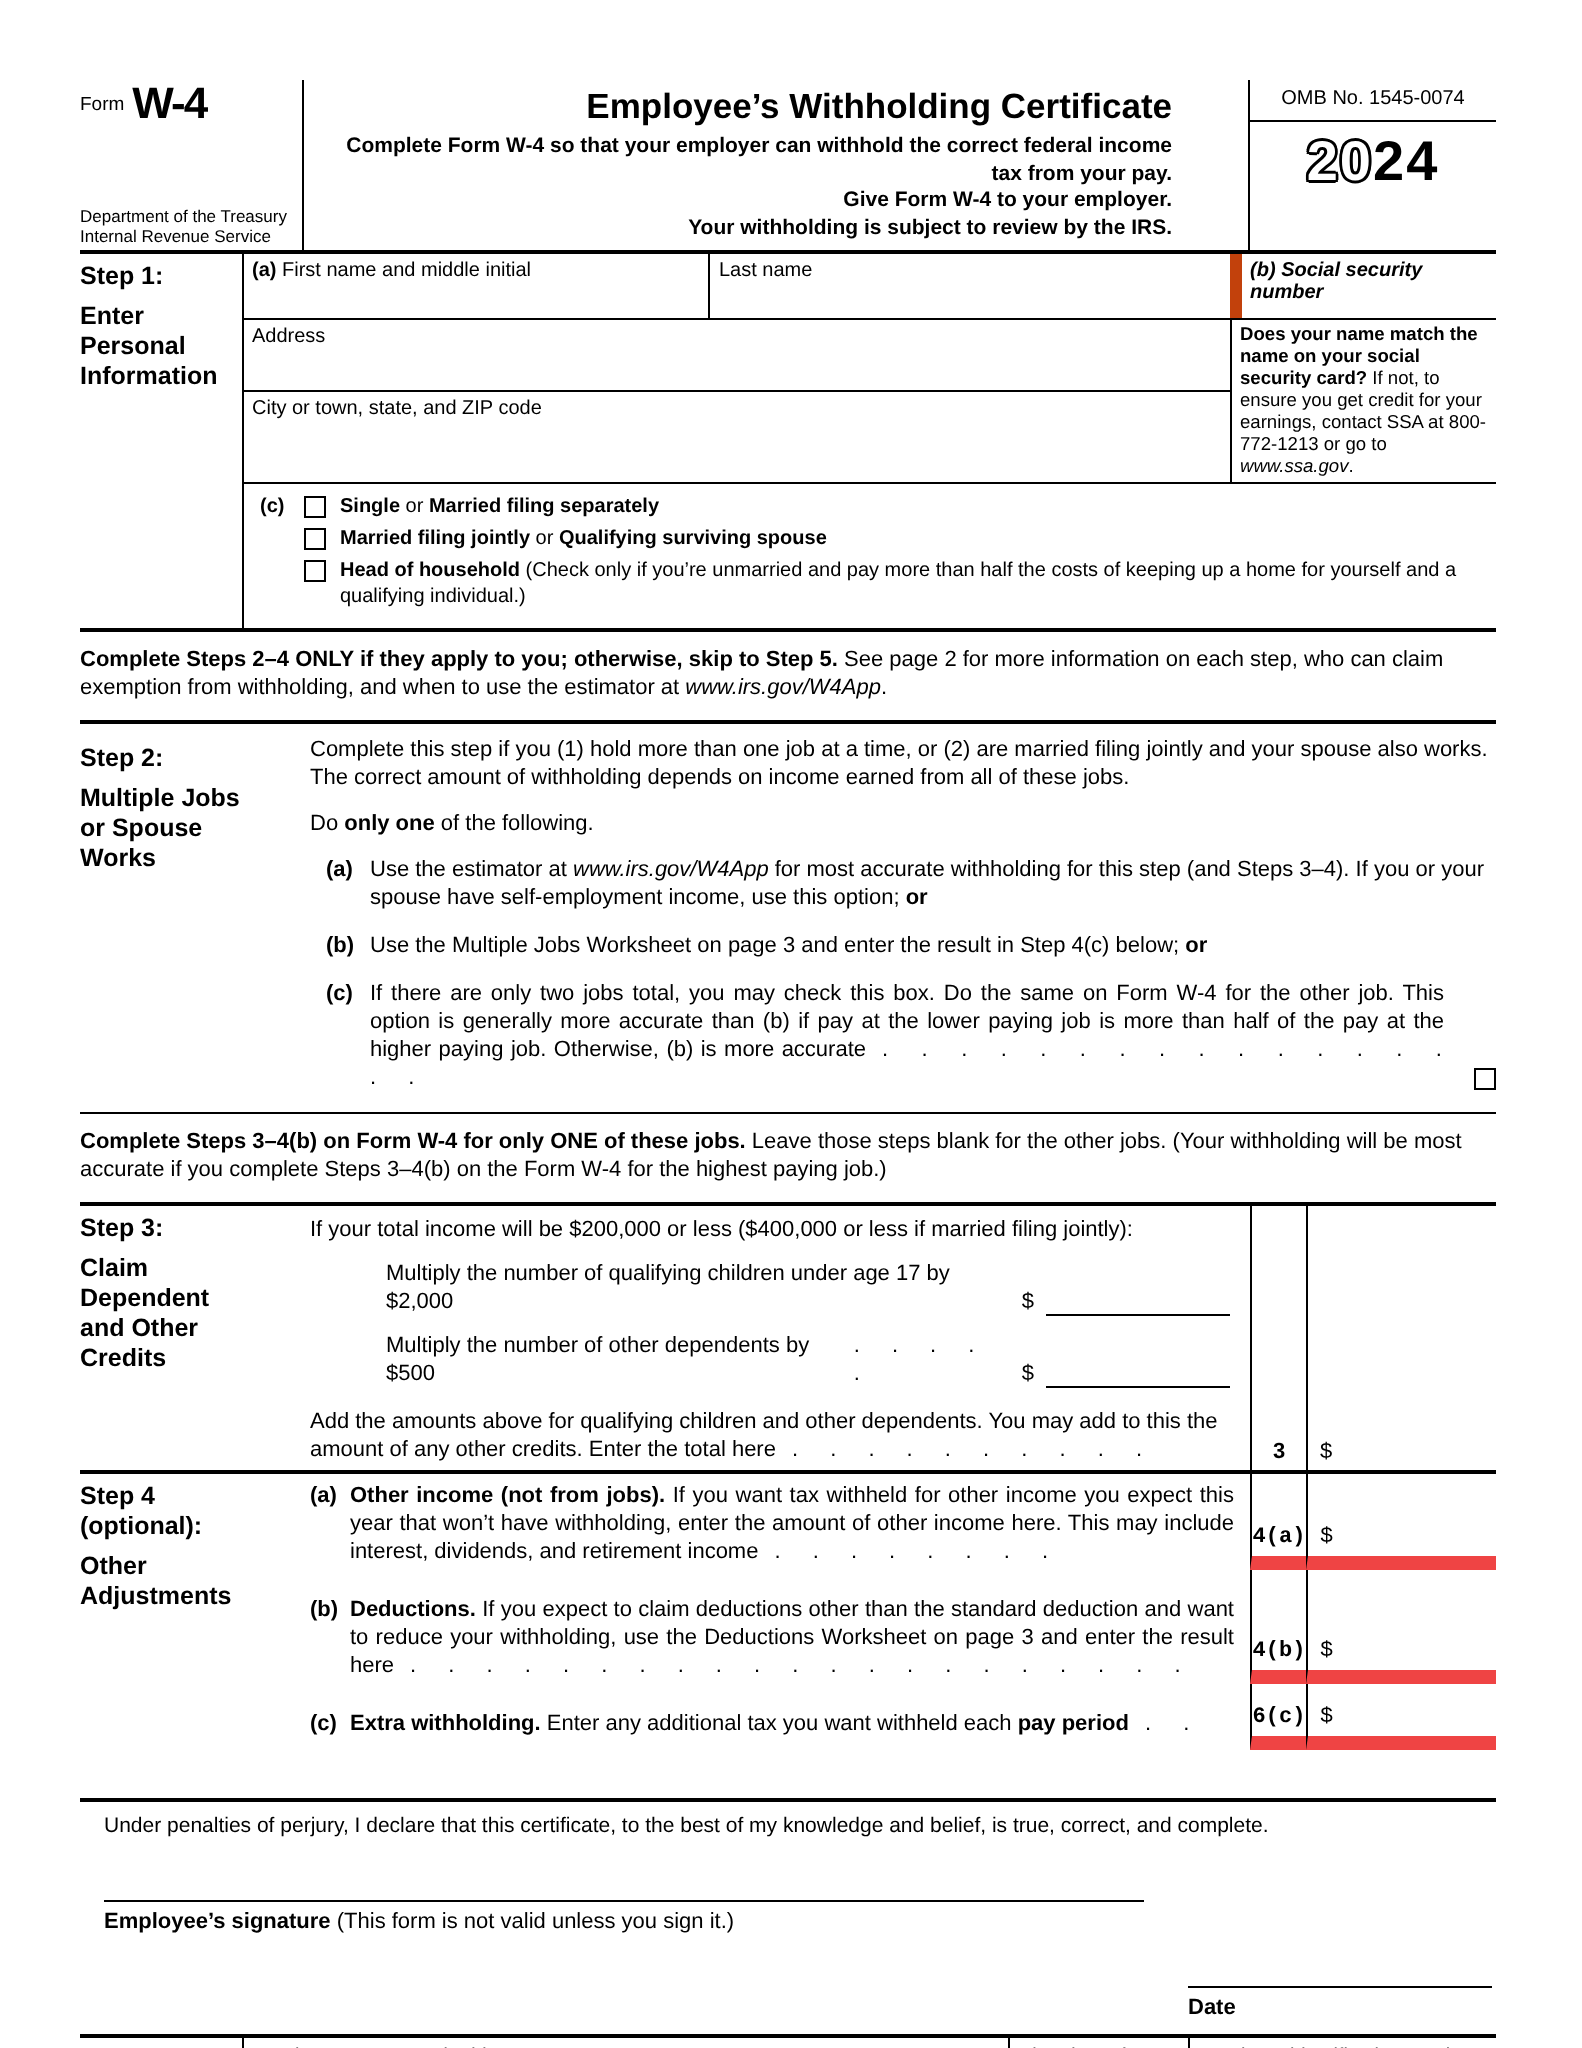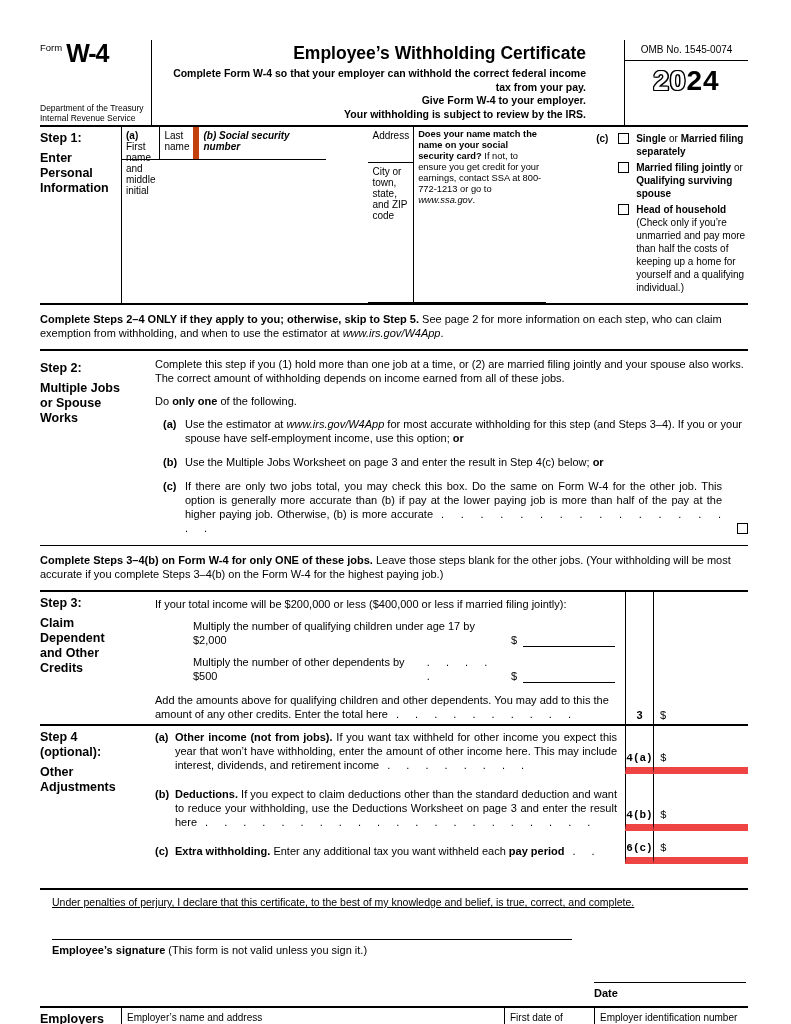--- a/index.html
+++ b/index.html
@@ -10,43 +10,43 @@
     color:#000; -webkit-font-smoothing:antialiased;
   }
   b { font-weight:700; }
   i { font-style:italic; }
   .sheet { position:absolute; left:40px; top:40px; width:708px; }
 
   
   .hdr { display:flex; border-bottom:2.5px solid #000; }
   .hdr-left { width:112px; flex:none; border-right:1px solid #000; padding:3px 4px 2px 0;
               display:flex; flex-direction:column; justify-content:space-between; }
-  .form-line { display:flex; gap:4px; }
+  .form-line { display:flex; align-items:flex-end; gap:4px; }
   .form-word { font-size:9.5px; line-height:1; padding-bottom:4px; }
-  .form-name { font-size:25px; font-weight:700; line-height:.85; letter-spacing:-1px; }
+  .form-name { font-size:22px; font-weight:700; line-height:.85; letter-spacing:-1px; }
   .agency { font-size:8.5px; line-height:10px; }
   .hdr-center { flex:1; text-align:right; padding:2px 10px 4px; }
   .hdr-title { font-size:17.5px; font-weight:700; margin:1px 0 3px; }
   .hdr-sub { font-size:10.5px; font-weight:700; line-height:13.5px; }
   .hdr-right { width:124px; flex:none; border-left:1px solid #000; display:flex; flex-direction:column;margin-left:28px; }
   .omb { font-size:10px; text-align:center; padding:4px 2px 5px; border-bottom:1px solid #000; }
   .year { text-align:center; font-size:28px; font-weight:700; letter-spacing:1px; padding-top:4px; }
   .year-outline { color:#fff;
     text-shadow:-1.2px -1.2px 0 #000,1.2px -1.2px 0 #000,-1.2px 1.2px 0 #000,1.2px 1.2px 0 #000,
                  0 -1.4px 0 #000,0 1.4px 0 #000,-1.4px 0 0 #000,1.4px 0 0 #000; }
 
   
   .stepcol { width:82px; flex:none; font-weight:700; padding-top:4px; }
   .st-title { font-size:12.5px; line-height:15px; margin-bottom:5px; }
   .st-sub { font-size:12.5px; line-height:15px; }
 
   
   .step1 { display:flex; border-bottom:2.5px solid #000; }
   .step1 .stepcol { border-right:1px solid #000; }
-  .s1-main { flex:1; display:flex; flex-direction:row; min-width:0;gap:42px; }
+  .s1-main { flex:1; display:flex; flex-direction:column; min-width:0; }
   .s1-row1 { display:flex; border-bottom:1px solid #000; height:33px; font-size:10px; }
   .s1-first { flex:232; padding:3px 4px; }
   .s1-last { flex:260; border-left:1px solid #000; padding:3px 4px; }
   .s1-ssn { width:133px; flex:none; border-left:6px solid #c2410c; padding:3px 4px; font-weight:700;font-style:italic; }
   .s1-row23 { display:flex; border-bottom:1px solid #000; }
   .s1-addrcity { flex:1; display:flex; flex-direction:column; }
   .s1-addr { height:36px; border-bottom:1px solid #000; padding:3px 4px; font-size:10px; }
   .s1-city { flex:1; min-height:31px; padding:3px 4px; font-size:10px; }
   .s1-ssa { width:133px; flex:none; border-left:1px solid #000; padding:2px 3px 2px 4px;
             font-size:9.3px; line-height:11px; }
@@ -95,21 +95,21 @@
   .s4text .item { margin:0; padding-left:20px; }
   .s4row-b .s4text { padding-top:13px; }
   .s4row-c .s4text { padding-top:13px; padding-bottom:6px; }
 
   .gap24 { height:24px; }
 
   
   .step5 { display:flex; border-top:2.5px solid #000; border-bottom:2.5px solid #000; }
   .step5 .stepcol { border-right:1px solid #000; }
   .s5-main { flex:1; padding:6px 2px 7px 12px; }
-  .s5-perjury { font-size:10.5px; line-height:13px;text-decoration:underline; }
+  .s5-perjury { font-size:10.5px; line-height:13px; }
   .s5-sign { display:flex; margin-top:29px; }
   .s5-sigblock { flex:1; margin-right:22px; }
   .s5-dateblock { width:152px; flex:none;margin-top:43px; }
   .sigline { border-bottom:1px solid #000; height:2px; }
   .s5-lbl { font-size:11px; padding-top:4px; }
 
   
   .emp { display:flex; border-bottom:2.5px solid #000; min-height:65px; }
   .emp .stepcol { border-right:1px solid #000; }
   .emp-cell1 { flex:1; border-right:1px solid #000; padding:4px 5px; font-size:10px; }

